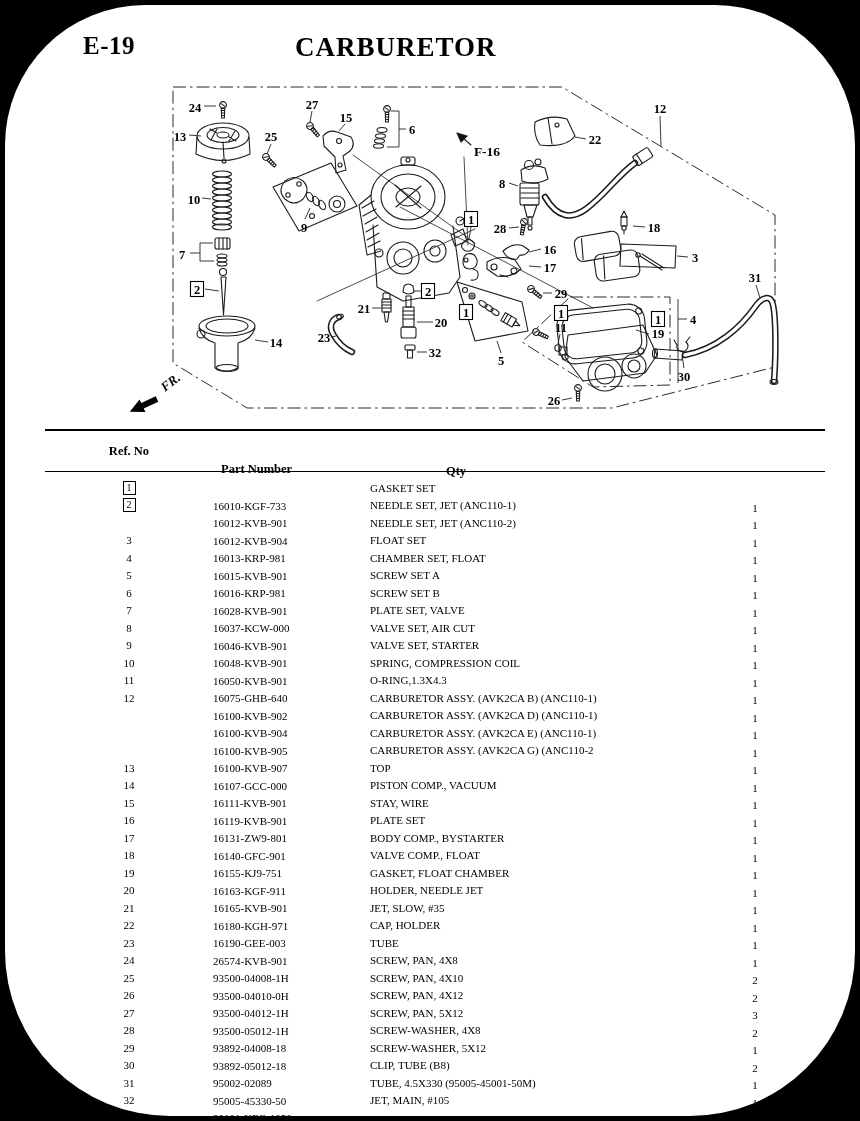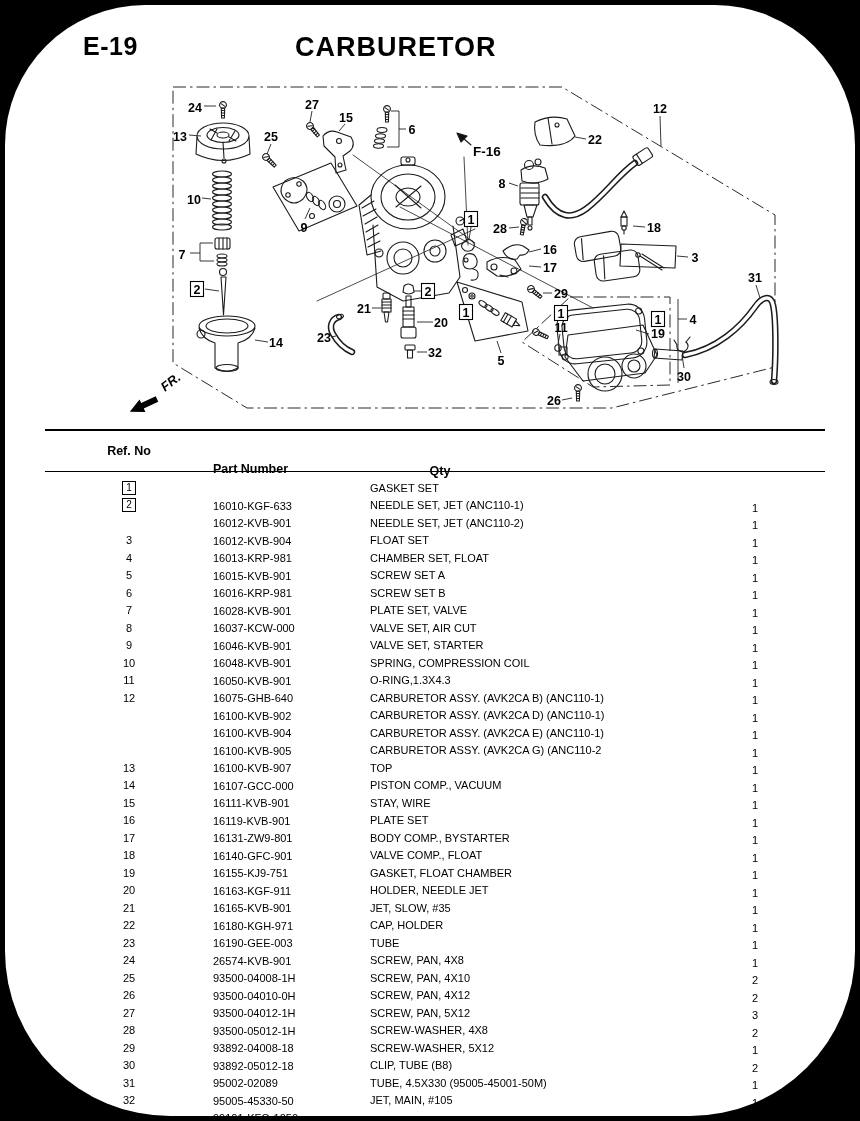--- a/index.html
+++ b/index.html
@@ -2,21 +2,21 @@
 <html><head>
 <meta charset="utf-8">
 <style>
   html,body{margin:0;padding:0;}
   body{
     width:860px;height:1121px;position:relative;background:#000;overflow:hidden;
     font-family:"Liberation Sans","DejaVu Sans",sans-serif;color:#000;
   }
   .page{
     position:absolute;left:5px;top:5px;width:850px;height:1111px;
-    background:#fff;border-radius:140px 140px 165px 165px;
+    background:#fff;border-radius:140px 140px 165px 165px;font-family:Liberation Serif, serif;
   }
   .page-code{
     position:absolute;left:78px;top:27px;font-size:25px;font-weight:bold;letter-spacing:.5px;
   }
   .page-title{
     position:absolute;left:290px;top:27px;font-size:27px;font-weight:bold;letter-spacing:1px;
   }
   #diagram{position:absolute;left:0;top:0;width:860px;height:430px;}
   
   .art{stroke:#1c1c1c;fill:none;stroke-width:1.1;stroke-linecap:round;stroke-linejoin:round;}
@@ -26,21 +26,21 @@
   .outline{stroke:#2a2a2a;stroke-width:1;fill:none;stroke-dasharray:13 4 2.5 4;}
   .callout{font-size:12.5px;font-weight:bold;fill:#000;stroke:none;text-anchor:middle;}
   .ref-callout{font-size:13.5px;}
   .leader{stroke:#222;stroke-width:.9;fill:none;}
   .callout-box{fill:#fff;stroke:#000;stroke-width:1.1;}
   .fr-label{font-size:13px;font-weight:bold;font-style:italic;fill:#000;stroke:none;}
 
   .tbl{position:absolute;left:40px;top:424px;width:780px;}
   .tbl-head{
     border-top:2px solid #000;border-bottom:1.6px solid #000;
-    height:40px;display:flex;align-items:center;font-weight:bold;font-size:12.5px;
+    height:40px;display:flex;align-items:center;font-weight:bold;font-size:12.5px;gap:8px;
   }
   .tbl-body{padding-top:7px;font-size:11px;}
   .row{display:flex;height:17.5px;align-items:center;white-space:nowrap;}
   .c-ref{width:168px;text-align:center;flex:none;}
   .c-part{width:157px;text-align:left;flex:none;margin-top:36px;}
   .c-desc{width:315px;text-align:left;flex:none;}
   .c-qty{width:140px;text-align:center;flex:none;margin-top:40px;}
   .boxed{
     display:inline-block;border:1px solid #000;padding:0 3px;
     font-size:10px;line-height:12px;height:12px;
@@ -434,21 +434,21 @@
 
   <div class="tbl">
     <div class="tbl-head">
       <div class="c-ref">Ref. No</div>
       <div class="c-part">Part Number</div>
       <div class="c-qty">Qty</div>
     </div>
     <div class="tbl-body">
         <div class="row">
           <div class="c-ref"><span class="boxed">1</span></div>
-          <div class="c-part">16010-KGF-633</div>
+          <div class="c-part">16010-KGF-733</div>
           <div class="c-desc">GASKET SET</div>
           <div class="c-qty">1</div>
         </div>
         <div class="row">
           <div class="c-ref"><span class="boxed">2</span></div>
           <div class="c-part">16012-KVB-901</div>
           <div class="c-desc">NEEDLE SET, JET (ANC110-1)</div>
           <div class="c-qty">1</div>
         </div>
         <div class="row">

